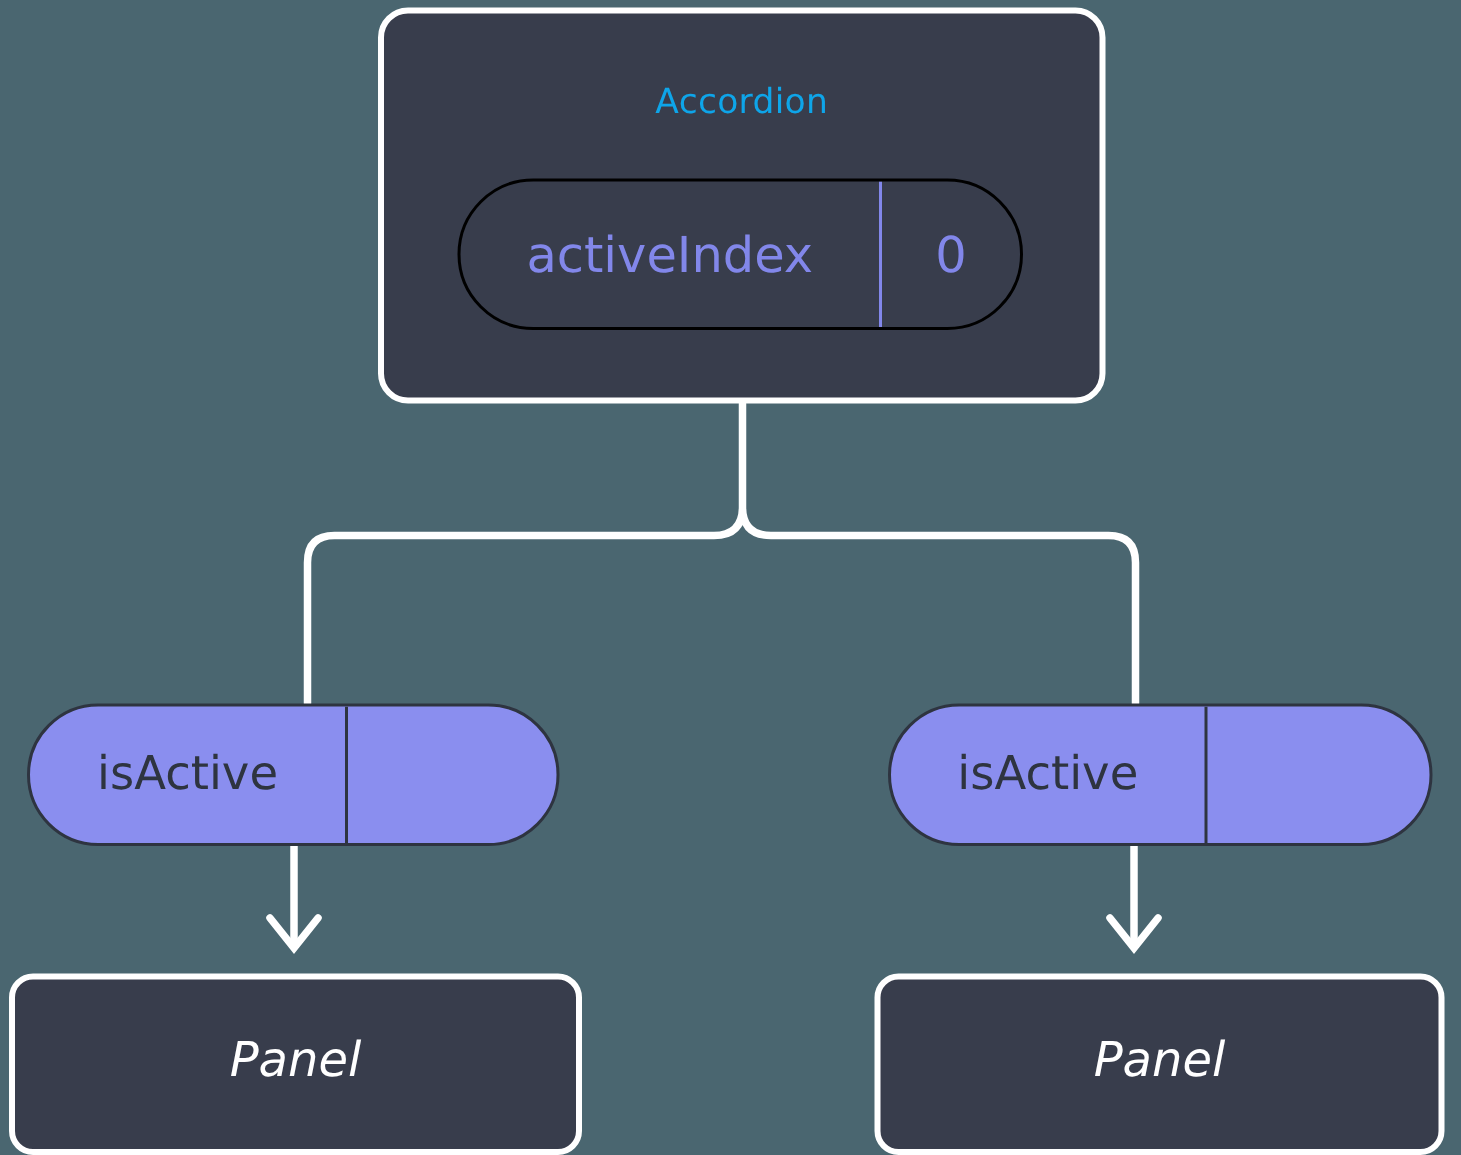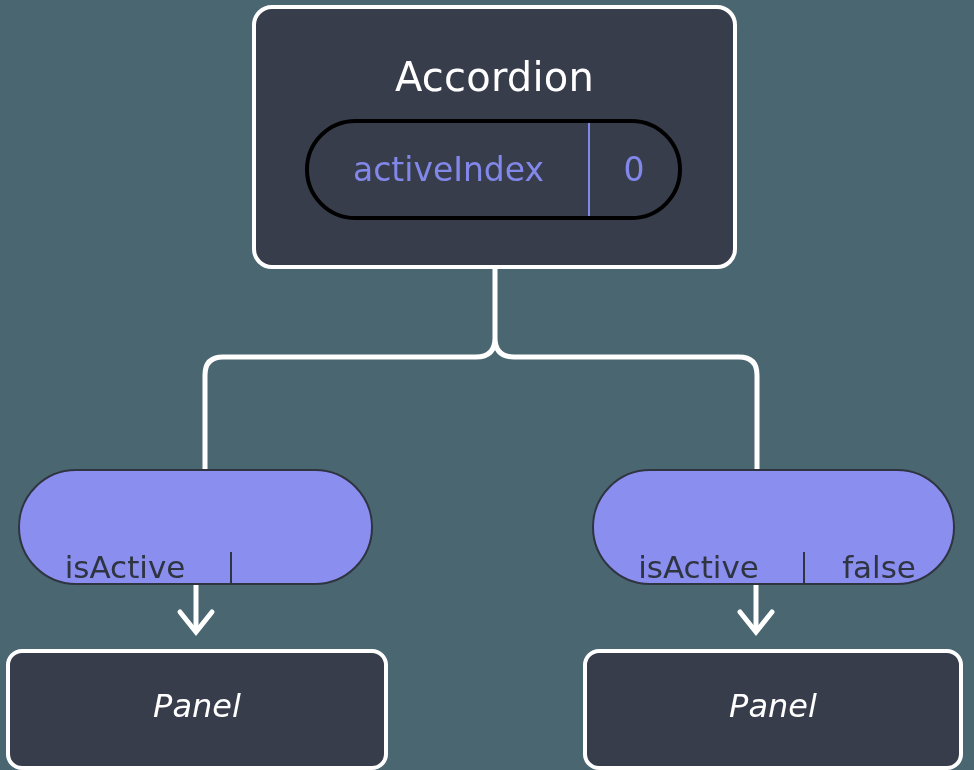--- a/index.html
+++ b/index.html
@@ -45,22 +45,22 @@
   .node-box.accordion {
     left: 252px;
     top: 5px;
     width: 485px;
     height: 264px;
     flex-direction: column;
     justify-content: flex-start;
     border-radius: 20px;
   }
   .node-title {
-    color: #ffffff;
-    font-size: 40px;
+    color: #0ea5e9;
+    font-size: 23px;
     font-weight: 400;
     letter-spacing: 0.2px;
     line-height: 1;
     margin-top: 48px;
   }
   .node-box.panel {
     top: 649px;
     height: 121px;
     border-radius: 16px;
   }
@@ -93,42 +93,41 @@
     line-height: 1;
     white-space: nowrap;
   }
 
   
   .pill.outlined {
     left: 305px;
     top: 119px;
     width: 377px;
     height: 101px;
-    border: 4px solid #000000;
+    border: 2px solid #000000;
     background: transparent;
   }
   .pill.outlined .pill-key {
     width: 281px;
     border-right: 2px solid #8287ea;
     color: #8287ea;
     font-size: 33px;
   }
   .pill.outlined .pill-val {
     flex: 1;
     color: #8287ea;
     font-size: 33px;
   }
 
   
   .pill.solid {
     top: 469px;
-    height: 116px;
+    height: 95px;
     background: #8a8eef;
     border: 2px solid #2e3440;
-    align-items: flex-end;
   }
   .pill.solid .pill-key {
     border-right: 2px solid #2e3440;
     color: #2e3440;
     font-size: 31px;
   }
   .pill.solid .pill-val {
     flex: 1;
     color: #2e3440;
     font-size: 31px;
@@ -176,21 +175,20 @@
     <div class="pill-key">activeIndex</div>
     <div class="pill-val">0</div>
   </div>
 
   <div class="pill solid left">
     <div class="pill-key">isActive</div>
   </div>
 
   <div class="pill solid right">
     <div class="pill-key">isActive</div>
-    <div class="pill-val">false</div>
   </div>
 
   <div class="node-box panel left">
     <div class="panel-title">Panel</div>
   </div>
 
   <div class="node-box panel right">
     <div class="panel-title">Panel</div>
   </div>
 

